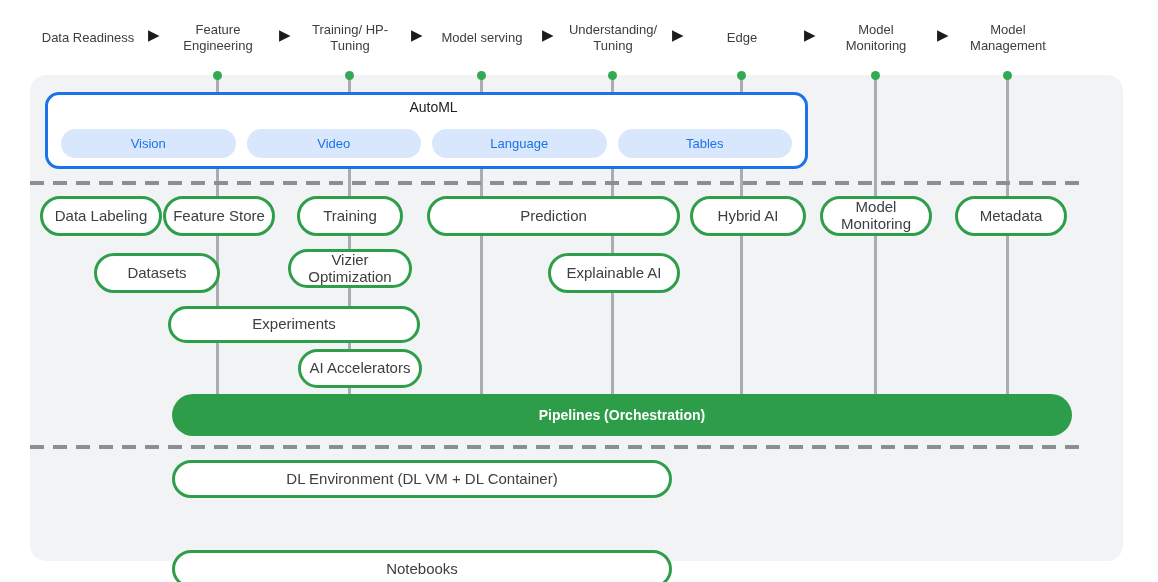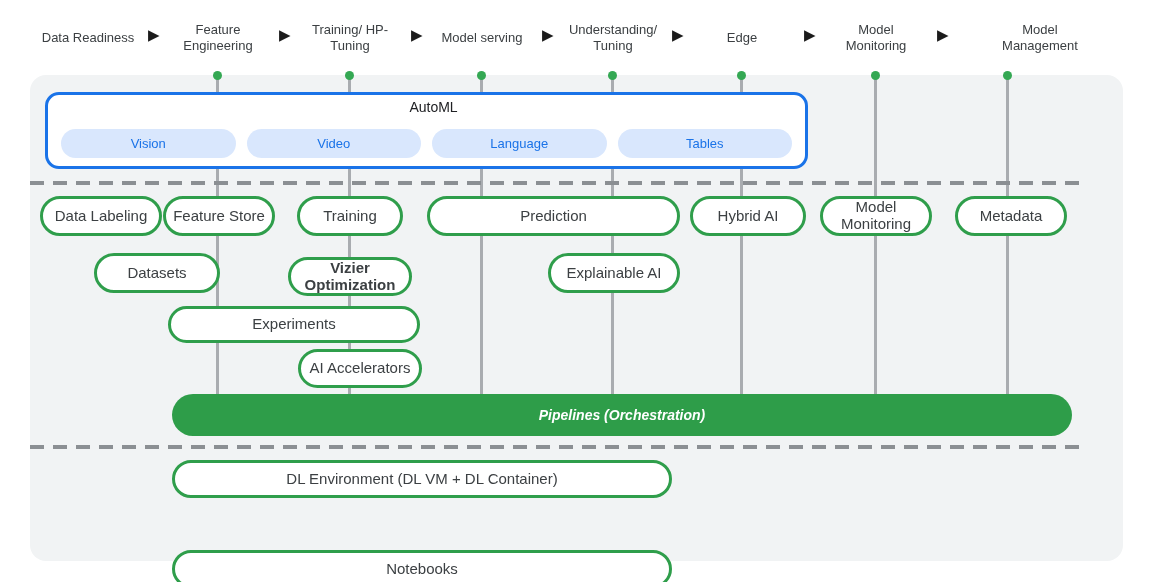--- a/index.html
+++ b/index.html
@@ -8,33 +8,33 @@
   .arrow{position:absolute;top:27px;font-size:15px;color:#1b1b1b;line-height:1;}
   .panel{position:absolute;left:30px;top:75px;width:1093px;height:486px;background:#f1f3f4;border-radius:16px;}
   .vline{position:absolute;top:75px;width:3px;height:319px;background:#a9acb0;}
   .dot{position:absolute;top:71px;width:9px;height:9px;border-radius:50%;background:#34a853;}
   .dash{position:absolute;left:30px;width:1056px;height:4px;background:repeating-linear-gradient(to right,#8b8f93 0 14px,transparent 14px 23px);}
   .automl-box{position:absolute;left:45px;top:92px;width:763px;height:77px;background:#ffffff;border:3px solid #1a73e8;border-radius:14px;box-sizing:border-box;}
   .automl-title{position:absolute;left:52px;top:99px;width:763px;text-align:center;font-size:14px;color:#202124;}
   .bluerow{position:absolute;left:61px;top:129px;width:731px;height:29px;display:flex;gap:11px;}
   .bluepill{flex:1;background:#d9e7fd;border-radius:15px;display:flex;align-items:center;justify-content:center;font-size:13px;color:#1a73e8;}
   .gpill{position:absolute;background:#ffffff;border:3.5px solid #2f9e4b;border-radius:26px;box-sizing:border-box;display:flex;align-items:center;justify-content:center;text-align:center;font-size:15px;line-height:1.12;color:#3c4043;}
-  .bar{position:absolute;left:172px;top:394px;width:900px;height:42px;background:#2e9d49;border-radius:21px;display:flex;align-items:center;justify-content:center;font-size:14px;font-weight:bold;color:#ffffff;font-style:italic;}
+  .bar{position:absolute;left:172px;top:394px;width:900px;height:42px;background:#2e9d49;border-radius:21px;display:flex;align-items:center;justify-content:center;font-size:14px;font-weight:bold;color:#ffffff;}
 </style>
 </head>
 <body>
 
 <div class="stage" style="left:40px;width:96px;">Data Readiness</div>
 <div class="stage" style="left:170px;width:96px;">Feature Engineering</div>
 <div class="stage" style="left:302px;width:96px;">Training/ HP-Tuning</div>
 <div class="stage" style="left:430px;width:104px;">Model serving</div>
 <div class="stage" style="left:562px;width:102px;">Understanding/ Tuning</div>
 <div class="stage" style="left:694px;width:96px;">Edge</div>
 <div class="stage" style="left:828px;width:96px;">Model Monitoring</div>
-<div class="stage" style="left:992px;width:96px;text-align:center;">Model Management</div>
+<div class="stage" style="left:960px;width:96px;text-align:center;">Model Management</div>
 
 <div class="arrow" style="left:148px;">▶</div>
 <div class="arrow" style="left:279px;">▶</div>
 <div class="arrow" style="left:411px;">▶</div>
 <div class="arrow" style="left:542px;">▶</div>
 <div class="arrow" style="left:672px;">▶</div>
 <div class="arrow" style="left:804px;">▶</div>
 <div class="arrow" style="left:937px;">▶</div>
 
 <div class="panel"></div>
@@ -69,21 +69,21 @@
 
 <div class="gpill" style="left:40px;top:196px;width:122px;height:40px;">Data Labeling</div>
 <div class="gpill" style="left:163px;top:196px;width:112px;height:40px;">Feature Store</div>
 <div class="gpill" style="left:297px;top:196px;width:106px;height:40px;">Training</div>
 <div class="gpill" style="left:427px;top:196px;width:253px;height:40px;">Prediction</div>
 <div class="gpill" style="left:690px;top:196px;width:116px;height:40px;">Hybrid AI</div>
 <div class="gpill" style="left:820px;top:196px;width:112px;height:40px;padding:0 14px;">Model Monitoring</div>
 <div class="gpill" style="left:955px;top:196px;width:112px;height:40px;">Metadata</div>
 
 <div class="gpill" style="left:94px;top:253px;width:126px;height:40px;">Datasets</div>
-<div class="gpill" style="left:288px;top:257px;width:124px;height:39px;padding:0 10px;font-weight:bold;">Vizier Optimization</div>
+<div class="gpill" style="left:288px;top:249px;width:124px;height:39px;padding:0 10px;">Vizier Optimization</div>
 <div class="gpill" style="left:548px;top:253px;width:132px;height:40px;">Explainable AI</div>
 
 <div class="gpill" style="left:168px;top:306px;width:252px;height:37px;">Experiments</div>
 <div class="gpill" style="left:298px;top:349px;width:124px;height:39px;">AI Accelerators</div>
 
 <div class="bar">Pipelines (Orchestration)</div>
 
 <div class="gpill" style="left:172px;top:460px;width:500px;height:38px;">DL Environment (DL VM + DL Container)</div>
 <div class="gpill" style="left:172px;top:503px;width:500px;height:38px;margin-top:47px;">Notebooks</div>
 

